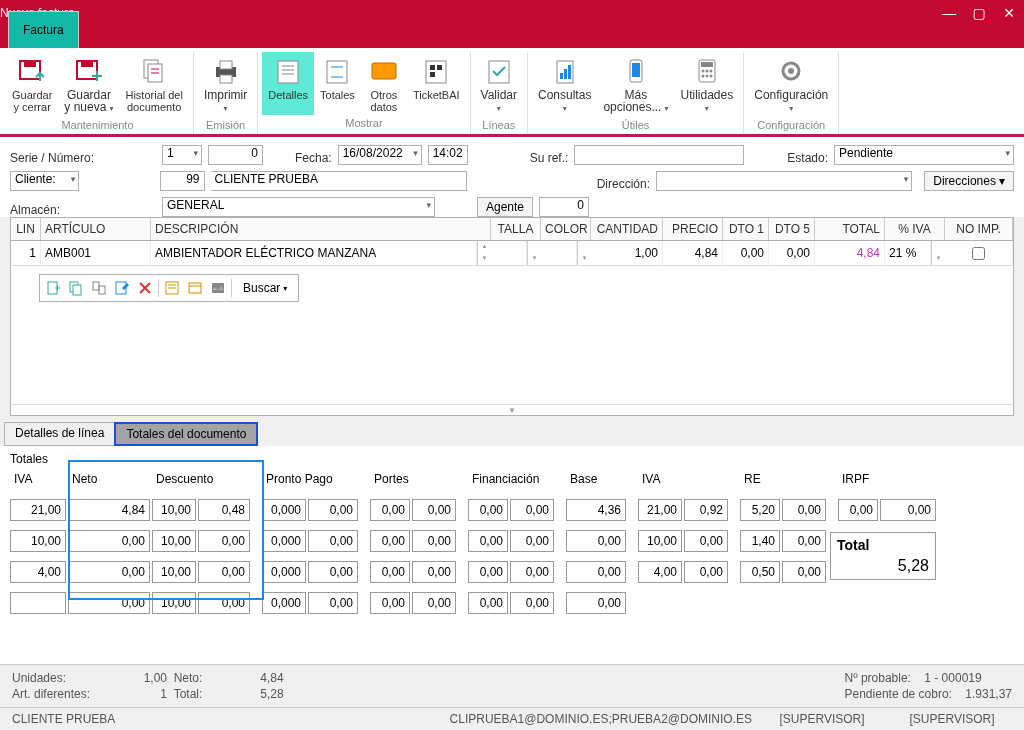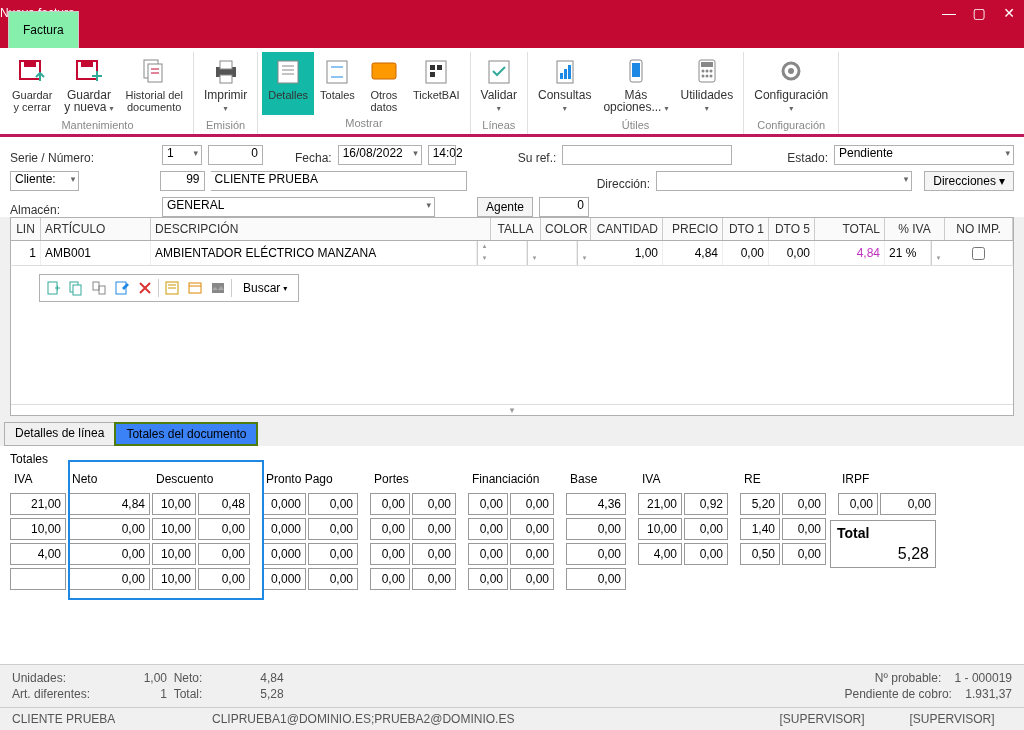--- a/index.html
+++ b/index.html
@@ -2,26 +2,26 @@
 <html><head>
 <meta charset="utf-8">
 <style>
 *{box-sizing:border-box;margin:0;padding:0;font-family:"Segoe UI",Tahoma,sans-serif;font-size:12px}
 body{background:#f0f0f0;width:1024px;height:730px;overflow:hidden;display:flex;flex-direction:column}
 .titlebar{background:#c30931;height:26px;display:flex;align-items:center;color:#fff}
 .titlebar .title{flex:1;text-align:left;font-size:12px}
 .winbtns{display:flex}
 .winbtn{width:30px;height:26px;display:flex;align-items:center;justify-content:center;color:#fff;font-size:14px}
 .tabbar{background:#c30931;height:22px;padding-left:8px;display:flex;align-items:flex-end}
-.tab{background:#86efac;padding:11px 14px;font-size:12px;border:1px solid #ccc;border-bottom:none}
+.tab{background:#14b8a6;padding:11px 14px;font-size:12px;border:1px solid #ccc;border-bottom:none}
 .ribbon{background:#fff;border-bottom:3px solid #be185d;display:flex;padding:4px 2px 0}
 .rgrp{display:flex;flex-direction:column;border-right:1px solid #e0e0e0;padding:0 4px}
 .rbtns{display:flex}
 .rbtn{display:flex;flex-direction:column;align-items:center;justify-content:flex-start;padding:3px 6px 2px;min-width:46px;cursor:pointer;text-align:center}
-.rbtn.active{background:#14b8a6}
+.rbtn.active{background:#5eead4}
 .rbtn .ico{width:32px;height:32px;display:flex;align-items:center;justify-content:center;margin-bottom:2px}
 .rbtn .lbl{font-size:11px;line-height:12px;color:#333}
 .rbtn .caret{font-size:8px;color:#666;margin-top:-1px}
 .rgrplbl{font-size:11px;color:#888;text-align:center;padding:2px 0 3px}
 .form{background:#fff;padding:6px 10px 0;display:flex;flex-direction:column;gap:4px}
 .frow{display:flex;align-items:flex-end;gap:6px;height:22px}
 .flbl{font-size:12px;color:#333}
 .finp{border:1px solid #b0b0b0;height:20px;padding:0 4px;font-size:12px;background:#fff}
 .finp.r{text-align:right}
 .fsel{border:1px solid #b0b0b0;height:20px;padding:0 14px 0 4px;font-size:12px;background:#fff;position:relative}
@@ -37,25 +37,25 @@
 .gc.r{justify-content:flex-end}
 .gc.c{justify-content:center}
 .gspinner{width:14px;display:flex;flex-direction:column;border-left:1px solid #ccc}
 .gspinner div{flex:1;font-size:7px;text-align:center;color:#999;line-height:10px}
 .toolbar{border:1px solid #b0b0b0;background:#fff;margin-top:4px;padding:3px;display:flex;gap:3px;align-items:center;width:fit-content}
 .tbtn{width:20px;height:20px;display:flex;align-items:center;justify-content:center;border:1px solid transparent}
 .gridwrap{border-left:1px solid #b0b0b0;border-right:1px solid #b0b0b0;border-bottom:1px solid #b0b0b0;height:150px;margin:0 10px;background:#fff;position:relative}
 .gridfoot{text-align:center;color:#999;font-size:9px;padding:0;border-top:1px solid #ddd}
 .subtabs{display:flex;margin:6px 0 0 4px}
 .subtab{padding:3px 10px;font-size:12px;border:1px solid #b0b0b0;background:#f0f0f0;margin-right:-1px}
-.subtab.active{background:#3b82f6;border:2px solid #4d7c0f;position:relative;z-index:1}
+.subtab.active{background:#a3a3a3;border:2px solid #1d4ed8;position:relative;z-index:1}
 .totals{background:#fff;margin:0;padding:6px 10px;flex:1}
 .totals .hdr{font-size:12px;margin-bottom:4px}
 .totgrid{display:flex;gap:2px}
-.tcol{display:flex;flex-direction:column;gap:3px}
+.tcol{display:flex;flex-direction:column;gap:9px}
 .tcol .th{font-size:12px;padding:2px 4px;height:20px}
 .tcell{border:1px solid #999;height:22px;padding:0 4px;font-size:12px;display:flex;align-items:center;justify-content:flex-end;background:#fff}
 .hl{position:absolute;border:2px solid #1e88e5;pointer-events:none}
 .footer{background:#f0f0f0;border-top:1px solid #ccc;padding:6px 12px;display:flex;gap:30px;color:#555;font-size:12px}
 .status{background:#f0f0f0;border-top:1px solid #ccc;padding:4px 12px;display:flex;color:#555;font-size:11px}
 .totalbox{border:1px solid #999;background:#fff;padding:4px 6px;margin-top:2px}
 .totalbox .tlbl{font-weight:bold;font-size:14px}
 .totalbox .tval{text-align:right;font-size:16px;padding-top:4px}
 svg{display:block}
 </style>
@@ -250,21 +250,21 @@
 
 <div class="form">
   <div class="frow">
     <span class="flbl" style="width:90px">Serie / Número:</span>
     <div style="width:50px"></div>
     <div class="fsel" style="width:40px"><span>1</span></div>
     <div class="finp r" style="width:55px">0</div>
     <div style="width:20px"></div>
     <span class="flbl">Fecha:</span>
     <div class="fsel" style="width:84px"><span>16/08/2022</span></div>
-    <div class="finp" style="width:28px">14:02</div>
+    <div class="finp" style="width:40px">14:02</div>
     <div style="width:50px"></div>
     <span class="flbl">Su ref.:</span>
     <div class="finp" style="width:170px"></div>
     <div style="flex:1"></div>
     <span class="flbl">Estado:</span>
     <div class="fsel" style="width:180px"><span>Pendiente</span></div>
   </div>
   <div class="frow">
     <div class="fsel" style="width:70px"><span>Cliente:</span></div>
     <div style="width:70px"></div>
@@ -519,24 +519,24 @@
 
   <div class="hl" style="left:68px;top:14px;width:196px;height:140px"></div>
 </div>
 
 <div class="footer">
   <div style="display:flex;flex-direction:column;gap:2px">
     <div><span style="display:inline-block;width:100px">Unidades:</span><span style="display:inline-block;width:55px;text-align:right">1,00</span>&nbsp;&nbsp;<span style="display:inline-block;width:55px">Neto:</span><span style="display:inline-block;width:55px;text-align:right">4,84</span></div>
     <div><span style="display:inline-block;width:100px">Art. diferentes:</span><span style="display:inline-block;width:55px;text-align:right">1</span>&nbsp;&nbsp;<span style="display:inline-block;width:55px">Total:</span><span style="display:inline-block;width:55px;text-align:right">5,28</span></div>
   </div>
   <div style="flex:1"></div>
-  <div style="display:flex;flex-direction:column;gap:2px;text-align:right">
+  <div style="display:flex;flex-direction:column;gap:2px;">
     <div><span>Nº probable:</span>&nbsp;&nbsp;&nbsp;&nbsp;<span>1 - 000019</span></div>
     <div><span>Pendiente de cobro:</span>&nbsp;&nbsp;&nbsp;&nbsp;<span>1.931,37</span></div>
   </div>
 </div>
 
 <div class="status">
   <div style="width:200px">CLIENTE PRUEBA</div>
-  <div style="flex:1;text-align:left">CLIPRUEBA1@DOMINIO.ES;PRUEBA2@DOMINIO.ES</div>
+  <div style="flex:1;text-align:right">CLIPRUEBA1@DOMINIO.ES;PRUEBA2@DOMINIO.ES</div>
   <div style="width:140px;text-align:center">[SUPERVISOR]</div>
   <div style="width:120px;text-align:center">[SUPERVISOR]</div>
 </div>
 
 </body></html>

